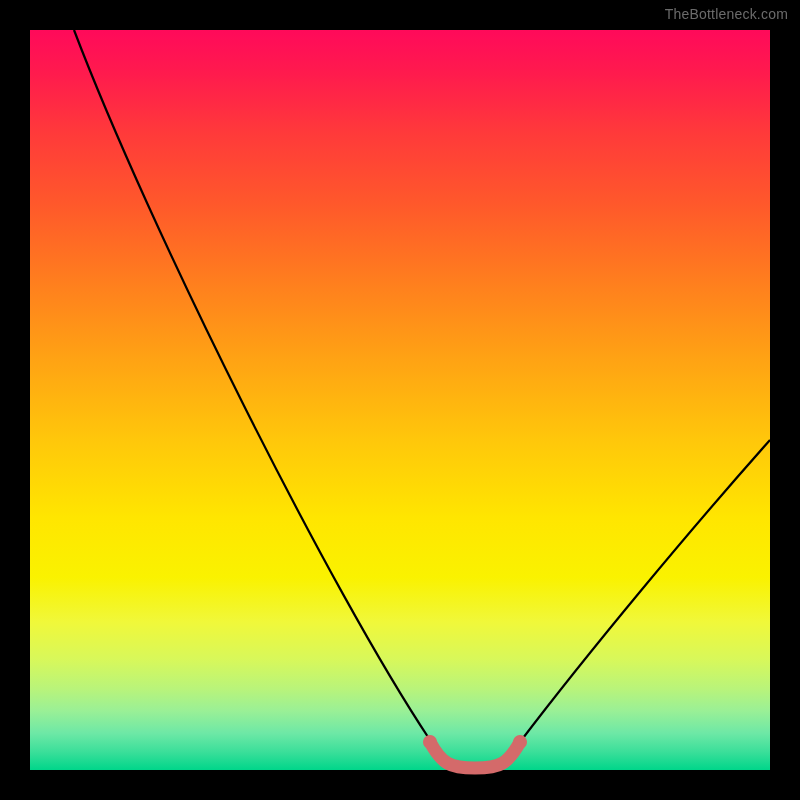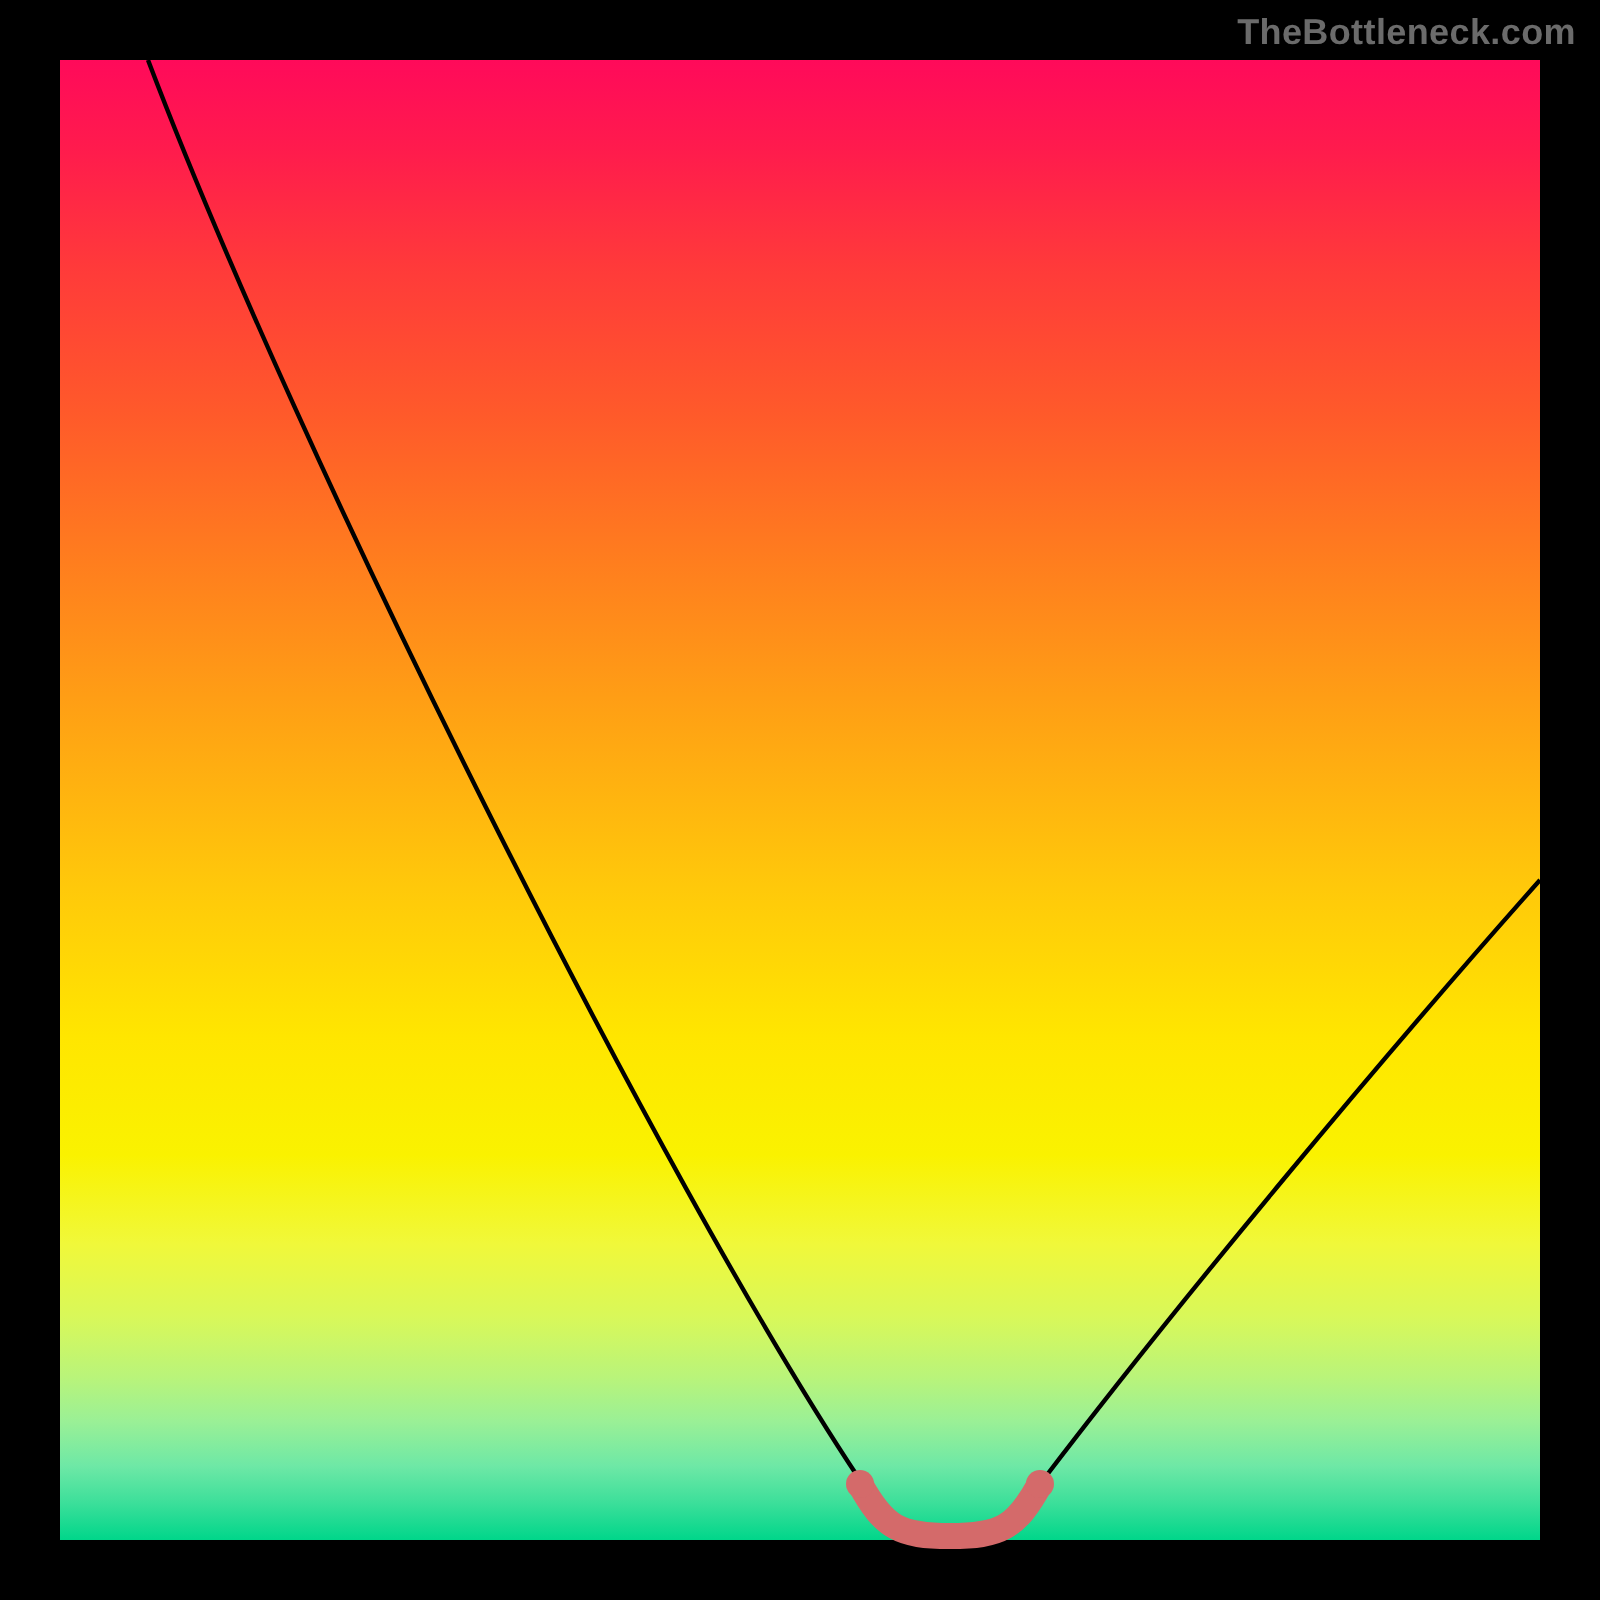--- a/index.html
+++ b/index.html
@@ -34,22 +34,22 @@
       #6ee8a6 95%,
       #3cdf9a 97.5%,
       #00d68a 100%
     );
   }
   .watermark {
     position: absolute;
     top: 6px;
     right: 12px;
     font-family: Arial, Helvetica, sans-serif;
-    font-size: 18px;
-    font-weight: 700;
+    font-size: 14px;
+    font-weight: 400;
     color: #6b6b6b;
     letter-spacing: 0.2px;
     user-select: none;
   }
   svg.curve {
     position: absolute;
     left: 0; top: 0;
     width: 740px; height: 740px;
     overflow: visible;
   }

